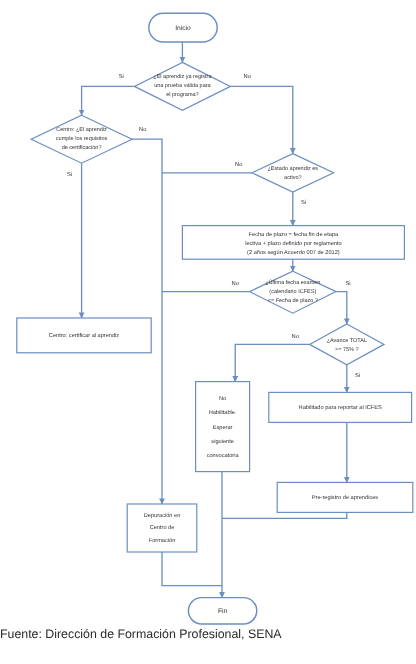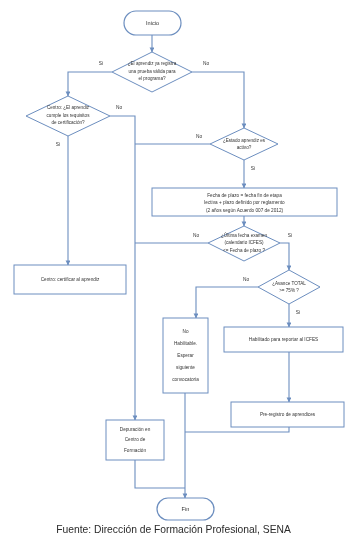--- a/index.html
+++ b/index.html
@@ -56,21 +56,21 @@
     font-size: 4.8px;
     fill: #333333;
     text-anchor: middle;
     dominant-baseline: middle;
   }
   .caption {
     position: absolute;
     left: 0;
     top: 524px;
     width: 347px;
-    text-align: center;
+    text-align: left;
     font-family: "Liberation Sans", sans-serif;
     font-size: 10.3px;
     color: #2a2a2a;
   }
 </style>
 </head>
 <body>
 
 <div id="flow-wrap">
 

